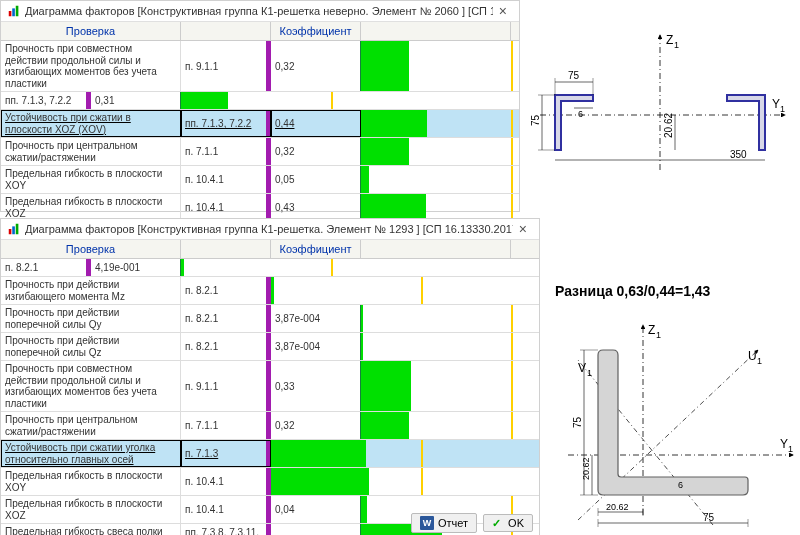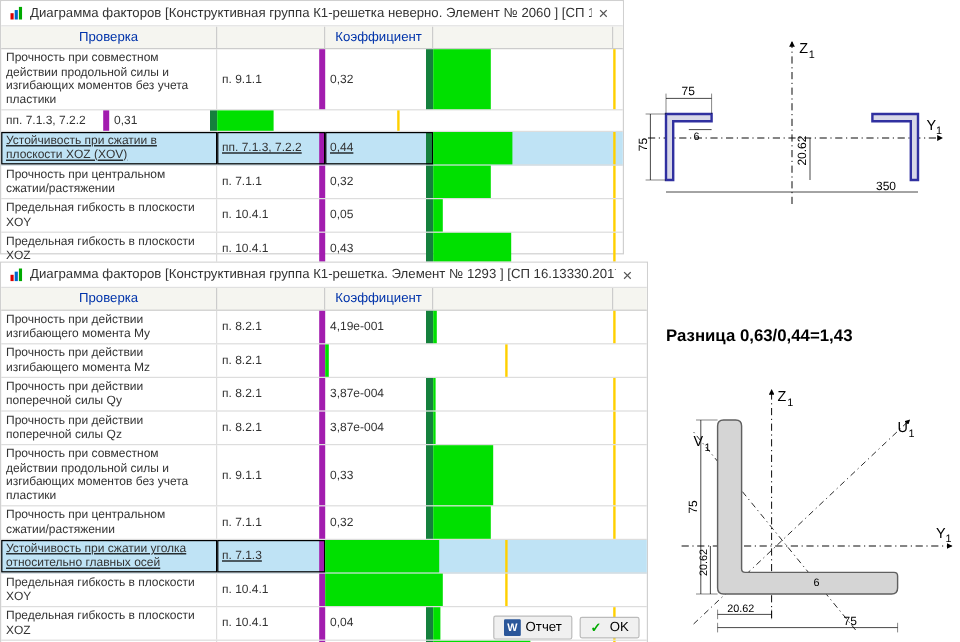--- a/index.html
+++ b/index.html
@@ -14,30 +14,30 @@
   .close-x { font-size: 14px; color: #555; padding: 0 6px; cursor: pointer; }
   .hdr { display: flex; background: #f5f5f0; border-bottom: 1px solid #ccc; }
   .hdr > div { text-align: center; padding: 3px 4px; color: #0033aa; font-size: 11px; border-right: 1px solid #ccc; }
   .col-a { width: 180px; }
   .col-b { width: 90px; }
   .col-c { width: 90px; }
   .col-d { width: 150px; }
   .tbody .row { display: flex; border-bottom: 1px solid #ddd; min-height: 18px; align-items: stretch; }
   .tbody .ca { width: 180px; padding: 2px 4px; color: #333; border-right: 1px solid #ddd; line-height: 1.15; }
   .tbody .cb { width: 90px; padding: 2px 4px; color: #333; border-right: 5px solid #a21caf; display:flex; align-items:center; }
-  .tbody .cc { width: 90px; padding: 2px 4px; color: #333; border-right: 6px solid #15803d; display:flex; align-items:center; }
+  .tbody .cc { width: 90px; padding: 2px 4px; color: #333; border-right: 1px solid #15803d; display:flex; align-items:center; }
   .tbody .cd { width: 150px; padding: 0; position: relative; }
   .bar { position: absolute; left: 0; top: 0; bottom: 0; background: #00e000; }
   .yellow-line { position: absolute; top: 0; bottom: 0; width: 2px; background: #ffd000; left: 100%; }
   .hl { background: #bfe3f5; text-decoration: underline; }
   .boxed { outline: 1.5px solid #000; outline-offset: -1px; }
   .diagram { position: absolute; }
   .dia1 { left: 530px; top: 30px; width: 260px; height: 170px; }
   .dia2 { left: 548px; top: 320px; width: 250px; height: 210px; }
-  .diff-label { position: absolute; left: 555px; top: 271px; font-size: 14px; font-weight: bold; color: #000; }
+  .diff-label { position: absolute; left: 555px; top: 283px; font-size: 14px; font-weight: bold; color: #000; }
   .footer { position: absolute; bottom: 2px; right: 6px; display: flex; gap: 6px; align-items: center; }
   .btn { background: #f0f0f0; border: 1px solid #bbb; padding: 2px 8px; font-size: 11px; display: flex; align-items: center; gap: 4px; cursor: pointer; border-radius: 2px; }
   .chk { width: 12px; height: 12px; color: #0a0; font-weight: bold; }
   .word-icon { width: 14px; height: 14px; background:#2b579a; color:#fff; font-size:9px; font-weight:bold; display:flex; align-items:center; justify-content:center; border-radius:1px;}
 </style>
 </head>
 <body>
 
 <div class="window win1">
   <div class="titlebar">
@@ -162,21 +162,20 @@
     <span class="close-x">×</span>
   </div>
   <div class="hdr">
     <div class="col-a">Проверка</div>
     <div class="col-b"></div>
     <div class="col-c">Коэффициент</div>
     <div class="col-d"></div>
   </div>
   <div class="tbody" id="t2">
       <div class="row">
-        <div class="ca">Прочность при действии изгибающего момента My</div>
         <div class="cb">п. 8.2.1</div>
         <div class="cc">4,19e-001</div>
         <div class="cd">
           <div class="bar" style="width: 2%;"></div>
           <div class="yellow-line"></div>
         </div>
       </div>
       <div class="row">
         <div class="ca">Прочность при действии изгибающего момента Mz</div>
         <div class="cb">п. 8.2.1</div>

